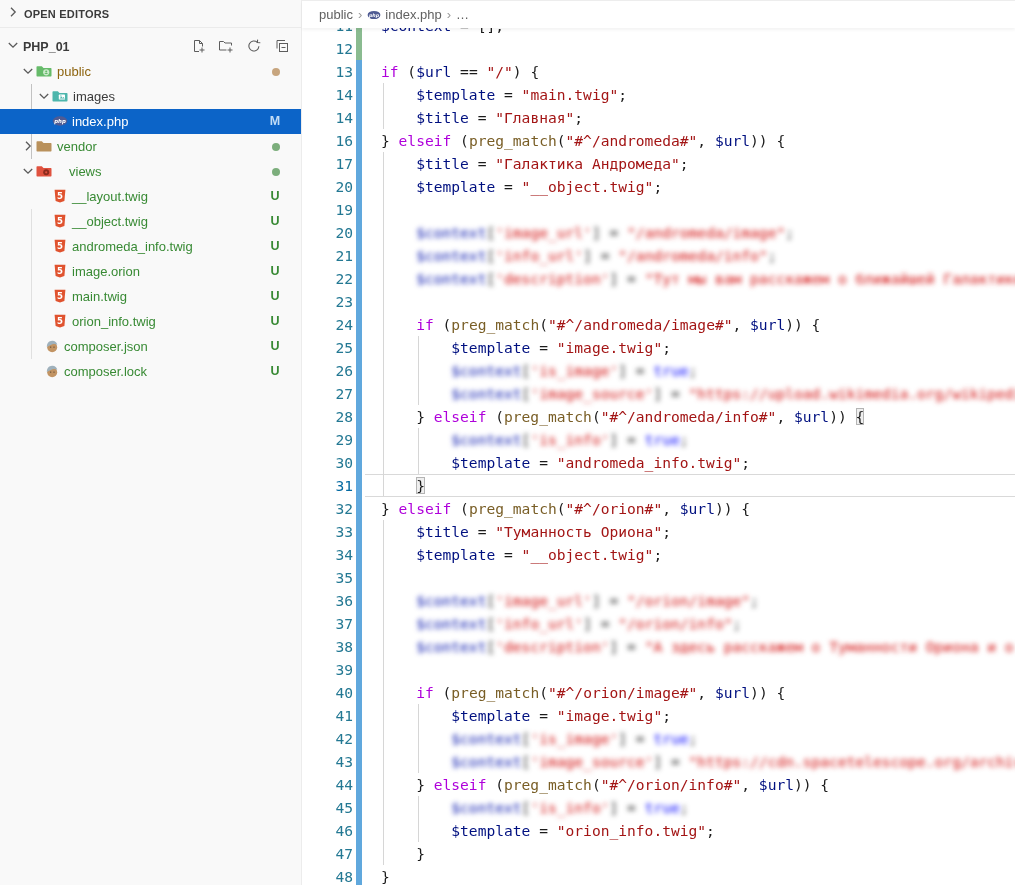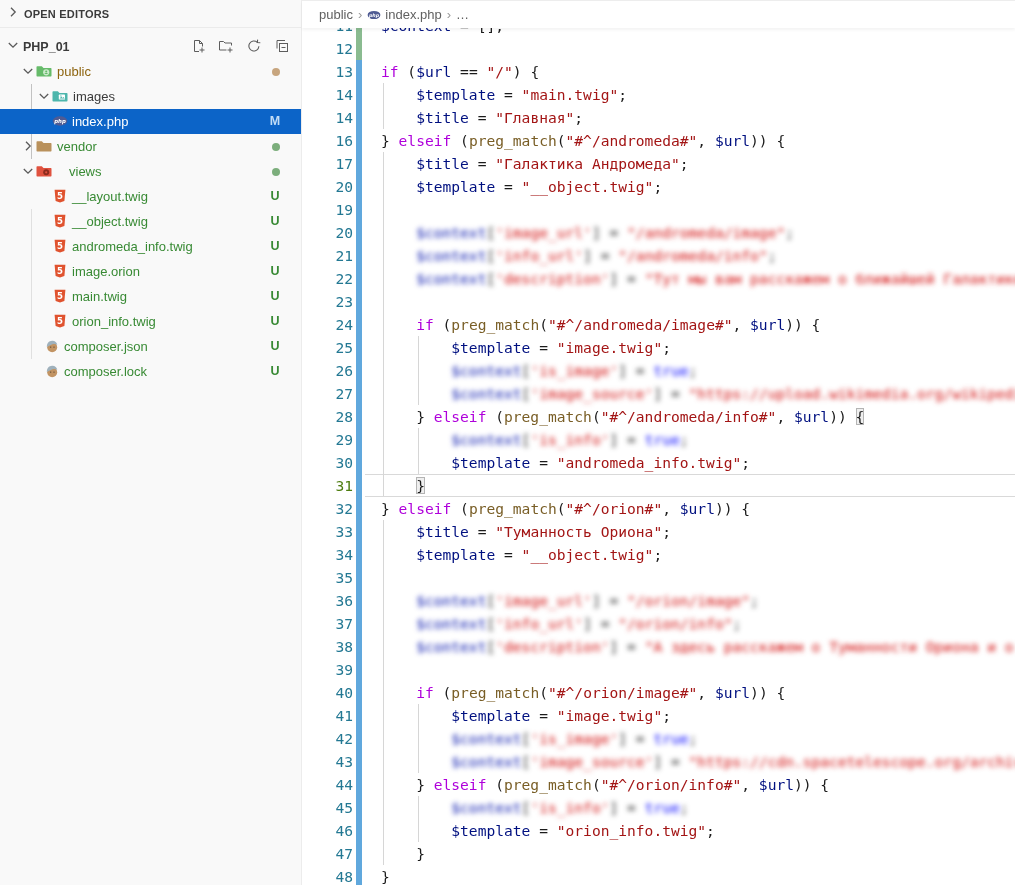--- a/index.html
+++ b/index.html
@@ -49,21 +49,21 @@
            font-size:14.6px;line-height:23px;white-space:pre;overflow:visible;}
   .iguide{position:absolute;top:0;bottom:0;width:1px;background:#d6d6d6;}
   .toks{position:relative;display:inline-block;}
   .blurred{filter:blur(2.4px) saturate(1.35) brightness(1.04);}
   .kw{color:#af00db}.var{color:#001080}.fn{color:#795e26}.str{color:#a31515}
   .pun{color:#1b1b1b}.cn{color:#0000ff}
   .bm{box-shadow:inset 0 0 0 1px #b4b4b4;background:#efefef;}
   .cline.active::before,.cline.active::after{content:"";position:absolute;left:63px;right:0;height:0;
       border-top:1px solid #d9d9d9;}
   .cline.active::before{top:0}.cline.active::after{bottom:0}
-  .cline.active .ln{color:#4d7c0f;}
+  .cline.active .ln{color:#0369a1;}
 </style>
 </head>
 <body>
 
 <div class="sidebar">
   <div class="oe-header">
     <span id="oe-chev"><svg width="16" height="16" viewBox="0 0 16 16">
           <path d="M6 3.8l4.2 4.2L6 12.2" fill="none" stroke="#5a5a5a" stroke-width="1.3"></path>
         </svg></span>
     <span class="hlabel">OPEN EDITORS</span>

